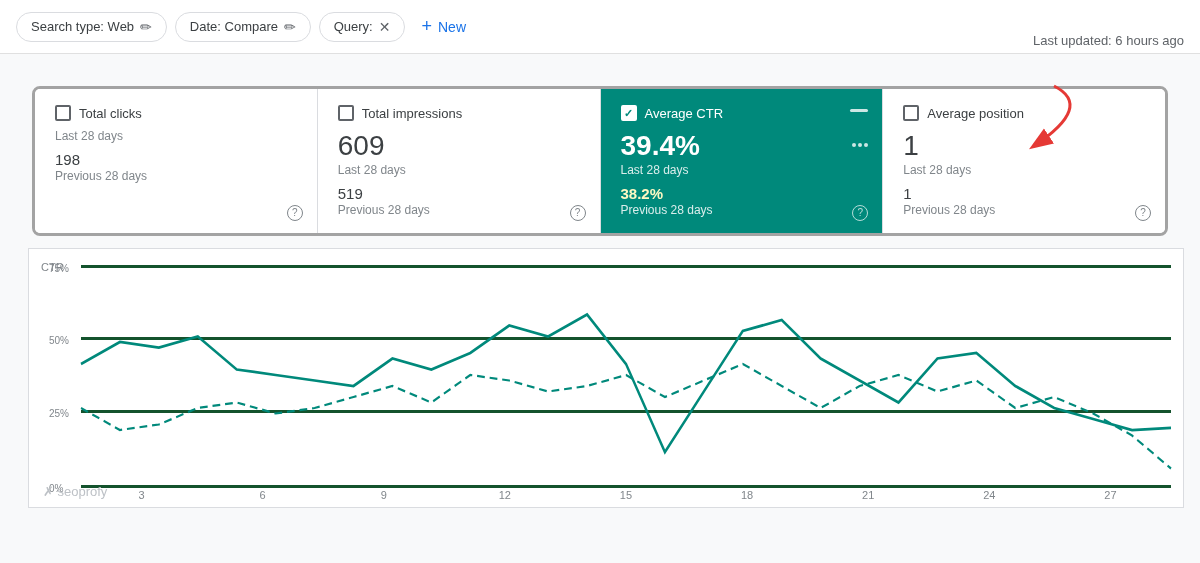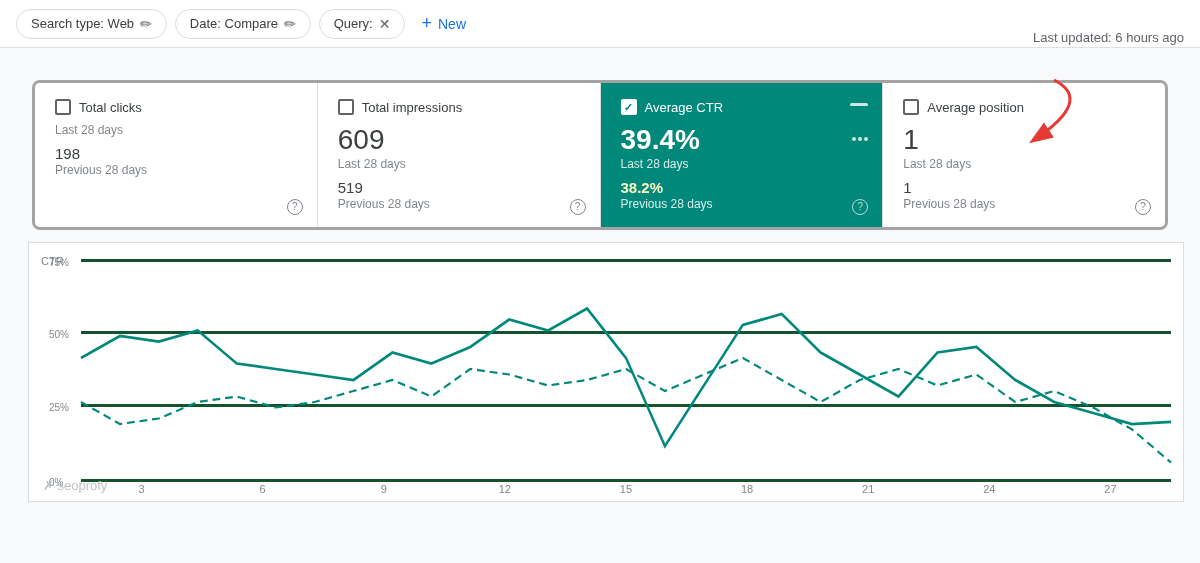--- a/index.html
+++ b/index.html
@@ -5,21 +5,21 @@
     * { box-sizing: border-box; margin: 0; padding: 0; }
     body { font-family: Arial, sans-serif; background: #f8f9fa; width: 1200px; height: 563px; overflow: hidden; }
 
     
     .toolbar {
       display: flex;
       align-items: center;
       background: #fff;
       border-bottom: 1px solid #e0e0e0;
       padding: 0 16px;
-      height: 48px;
+      height: 54px;
       gap: 8px;
     }
     .filter-chip {
       display: flex;
       align-items: center;
       border: 1px solid #dadce0;
       border-radius: 20px;
       padding: 6px 14px;
       font-size: 13px;
       color: #3c4043;

